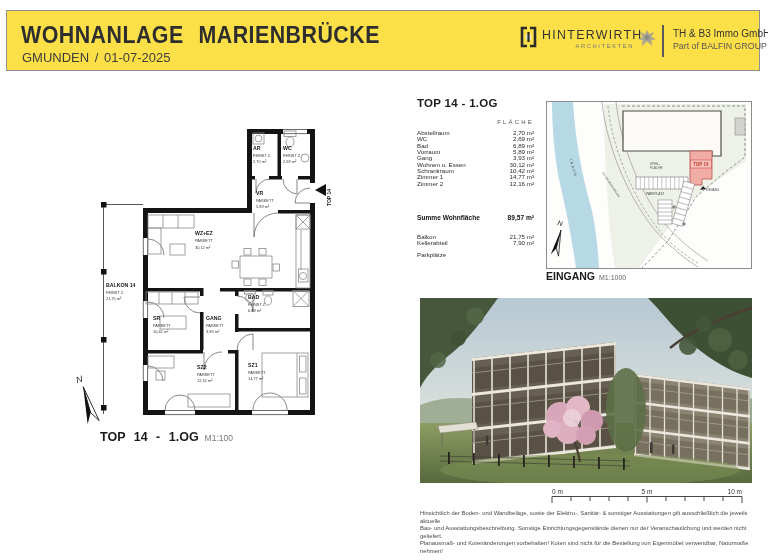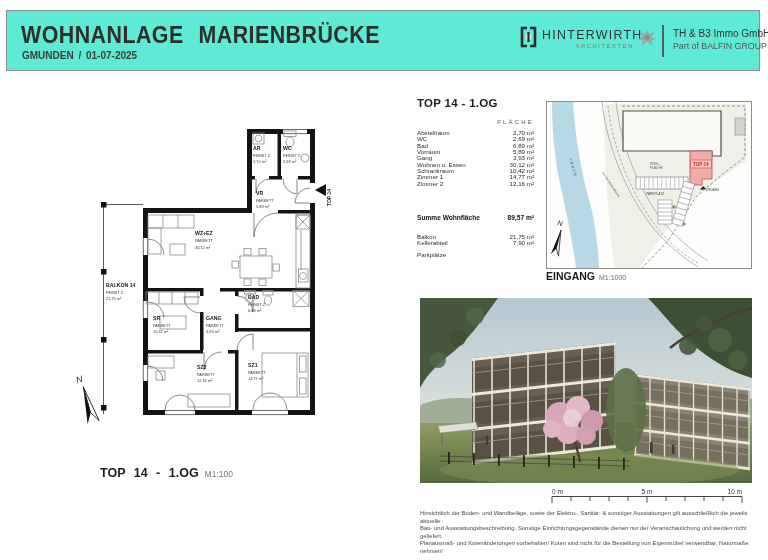--- a/index.html
+++ b/index.html
@@ -1,41 +1,41 @@
 <!DOCTYPE html>
 <html><head>
 <meta charset="utf-8">
 <style>
   html,body{margin:0;padding:0;background:#ffffff;}
   .page{position:relative;width:768px;height:560px;background:#fff;overflow:hidden;
         font-family:"Liberation Sans","DejaVu Sans",sans-serif;color:#222;}
   
-  .band{position:absolute;left:6px;top:10px;width:754px;height:61px;background:#5eead4;border:1.5px solid #8f8f8f;box-sizing:border-box;}
+  .band{position:absolute;left:6px;top:10px;width:754px;height:61px;background:#fde047;border:1.5px solid #8f8f8f;box-sizing:border-box;}
   .title{position:absolute;left:14px;top:11px;font-size:23px;font-weight:600;letter-spacing:.5px;word-spacing:9px;color:#2e2e2e;transform:scaleX(.93);transform-origin:left top;white-space:nowrap;}
-  .subtitle{position:absolute;left:15px;top:39px;font-size:10px;color:#3c3c3c;word-spacing:2px;font-weight:bold;}
+  .subtitle{position:absolute;left:15px;top:39px;font-size:13px;color:#3c3c3c;word-spacing:2px;}
   .hw-mark{position:absolute;left:512px;top:14px;}
   .hw-text{position:absolute;left:535px;top:16px;text-align:right;width:92px;}
   .hw-name{font-size:13px;letter-spacing:1.4px;color:#333;font-weight:500;white-space:nowrap;transform:scaleX(.95);transform-origin:left top;}
   .hw-sub{font-size:5.8px;letter-spacing:1.6px;color:#777;margin-top:1px;}
   .eagle{position:absolute;left:630px;top:15px;}
   .vdiv{position:absolute;left:655px;top:14px;width:1.5px;height:32px;background:#5a5a5a;}
   .co{position:absolute;left:666px;top:17px;}
   .co-1{font-size:10px;color:#333;white-space:nowrap;}
   .co-2{font-size:8.8px;color:#555;margin-top:2px;white-space:nowrap;}
   
   .unit-head{position:absolute;left:417px;top:97px;font-size:11.5px;font-weight:bold;color:#1d1d1d;letter-spacing:.3px;}
   .flaeche{position:absolute;left:417px;top:119px;width:117px;text-align:right;font-size:6px;letter-spacing:2.2px;color:#555;}
   .atable{position:absolute;left:417px;top:130px;width:117px;font-size:6.2px;color:#2c2c2c;}
   .arow{display:flex;justify-content:space-between;line-height:6.35px;}
   .arow .v{text-align:right;}
   .sumrow{display:flex;justify-content:space-between;margin-top:27px;font-weight:bold;font-size:6.6px;line-height:7px;color:#111;}
   .extras{margin-top:13px;}
   .gaprow{margin-top:5px;}
   
-  .fp-caption{position:absolute;left:100px;top:430px;font-size:12.5px;font-weight:bold;color:#1c1c1c;word-spacing:5px;margin-top:36px;}
+  .fp-caption{position:absolute;left:100px;top:430px;font-size:12.5px;font-weight:bold;color:#1c1c1c;word-spacing:5px;}
   .fp-caption .scale{font-size:8.5px;font-weight:normal;color:#777;margin-left:6px;word-spacing:0;}
   .lp-caption{position:absolute;left:546px;top:270px;font-size:10.5px;font-weight:bold;color:#1c1c1c;}
   .lp-caption .scale{font-size:7px;font-weight:normal;color:#666;margin-left:4px;}
   
   .disc{position:absolute;left:420px;top:510px;width:333px;font-size:5.9px;line-height:7.5px;color:#4a4a4a;}
   svg text{font-family:"Liberation Sans","DejaVu Sans",sans-serif;}
   .rname{font-size:5.2px;font-weight:bold;fill:#161616;}
   .rsub{font-size:3.9px;fill:#3a3a3a;}
   .abs{position:absolute;}
 </style>

